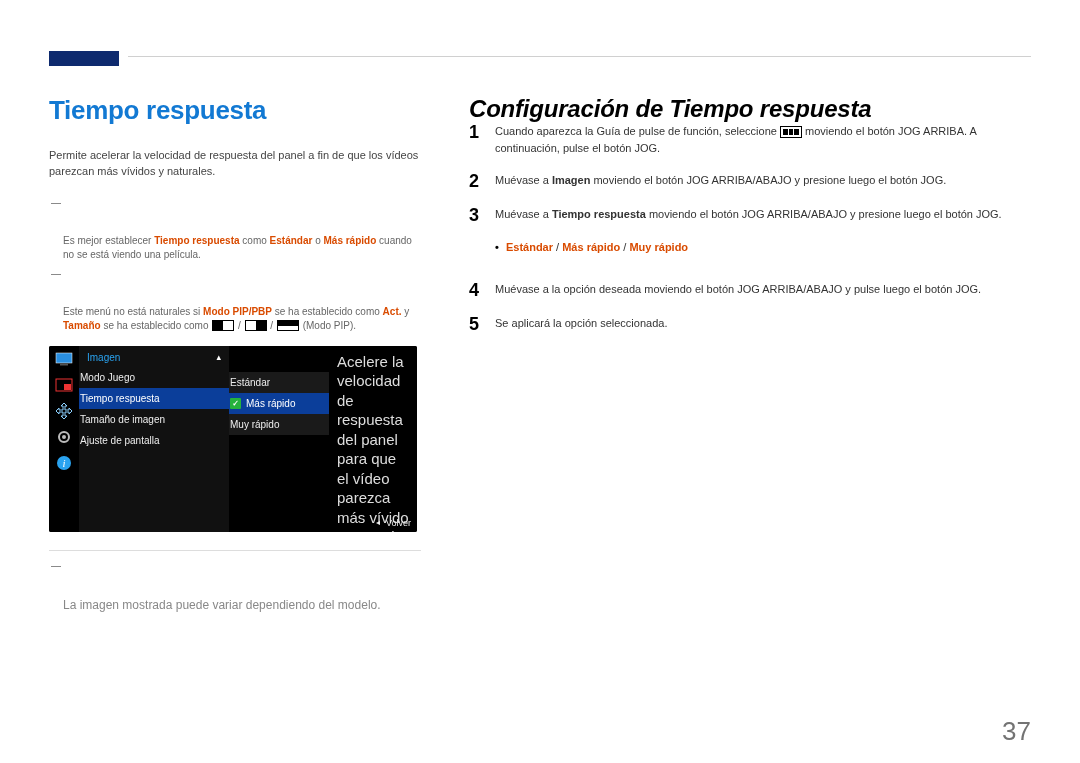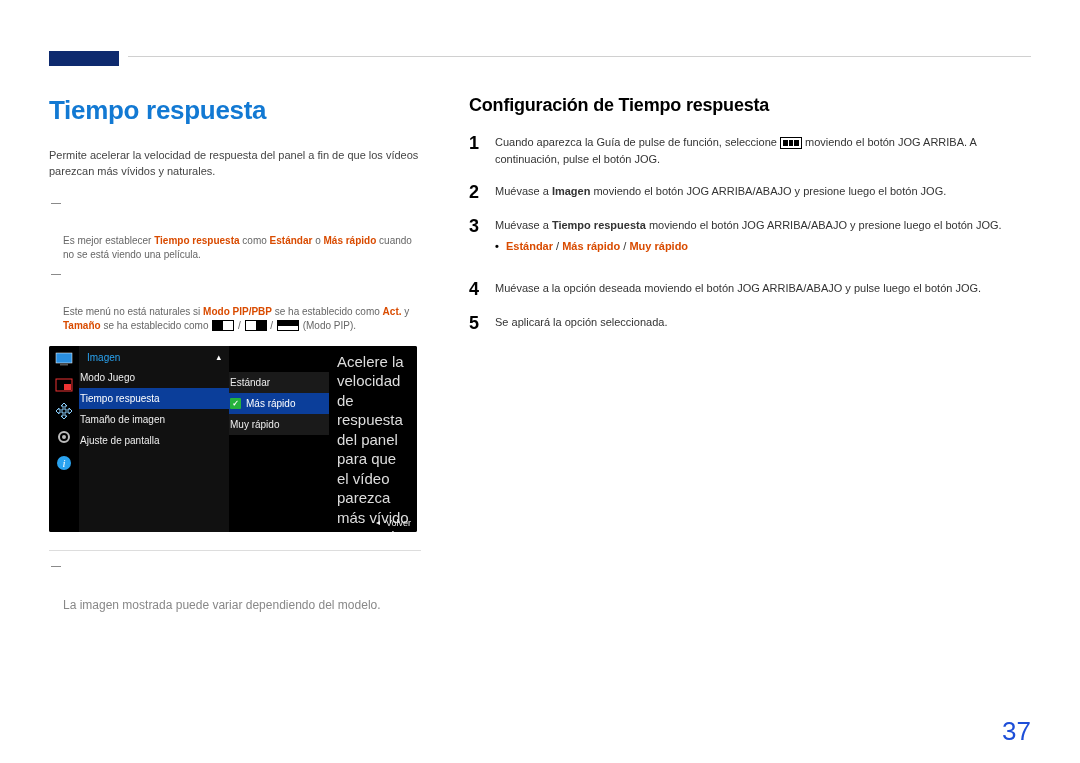--- a/index.html
+++ b/index.html
@@ -7,21 +7,21 @@
 
   .thickbar { position:absolute; left:49px; top:51px; width:70px; height:15px; background:#0e2a6e; }
   .hairline { position:absolute; left:128px; top:56px; right:49px; height:0; border-top:1px solid #d0d0d0; }
 
   .page { position:absolute; left:49px; top:95px; right:49px; bottom:0; }
   .cols { display:flex; gap:48px; }
   .col-left { width:372px; flex-shrink:0; }
   .col-right { flex:1; }
 
   h1.blue { font-size:26px; font-weight:600; color:#1279d3; margin-bottom:22px; letter-spacing:-0.3px; }
-  h1.black { font-size:18px; font-weight:700; color:#000; margin-bottom:18px; letter-spacing:-0.2px; }
+  h1.black { font-size:24px; font-weight:700; color:#000; letter-spacing:-0.2px;font-style:italic; }
 
   p.lead { font-size:11px; color:#444; line-height:1.45; margin-bottom:16px; }
   .dash-item { display:flex; font-size:10px; color:#666; line-height:1.45; margin-bottom:4px; }
   .dash-item .dash { width:14px; flex-shrink:0; text-align:center; }
   .dash-item .txt { flex:1;margin-top:38px; }
   .orange { color:#d94b00; font-weight:600; }
   .blacksq { display:inline-block; width:22px; height:11px; border:1px solid #000; vertical-align:-2px; margin:0 1px; position:relative; overflow:hidden; }
   .blacksq .L1 { position:absolute; left:0; top:0; width:50%; height:100%; background:#000; }
   .blacksq .R1 { position:absolute; right:0; top:0; width:50%; height:100%; background:#000; }
   .blacksq .T1 { position:absolute; left:0; top:0; width:100%; height:50%; background:#000; }
@@ -42,23 +42,23 @@
   .osd-foot { position:absolute; right:6px; bottom:4px; font-size:9px; color:#eee; display:flex; align-items:center; gap:6px; }
   .osd-foot .tri { font-size:8px; }
 
   hr.thin { border:none; border-top:1px solid #ddd; margin:18px 0 8px 0; }
   .footnote { font-size:12px; color:#888; }
 
   ol.steps { list-style:none; padding:0; margin:0; counter-reset: step; }
   ol.steps li { display:flex; gap:12px; font-size:11px; color:#333; line-height:1.5; margin-bottom:16px; }
   ol.steps li .num { font-size:18px; font-weight:600; color:#000; width:14px; flex-shrink:0; line-height:1; }
   ol.steps li .body { padding-top:0; flex:1; }
-  .bullet-line { font-size:11px; margin:4px 0 10px 0; }
+  .bullet-line { font-size:11px; margin:16px 0 10px 0; }
   .bullet-line .b { font-weight:700; color:#000; margin-right:4px; }
-  .pagenum { position:absolute; right:49px; bottom:16px; font-size:26px; color:#1d4ed8; font-weight:300; }
+  .pagenum { position:absolute; right:49px; bottom:16px; font-size:26px; color:#737373; font-weight:300; }
 
   .icon-glyph { display:inline-block; width:22px; height:12px; border:1.5px solid #000; vertical-align:-3px; position:relative; }
   .icon-glyph .bars { position:absolute; left:2px; top:2px; right:2px; bottom:2px; display:flex; gap:1px; }
   .icon-glyph .bars span { flex:1; background:#000; }
 </style>
 </head>
 <body>
 
 <div class="thickbar"></div>
 <div class="hairline"></div>

